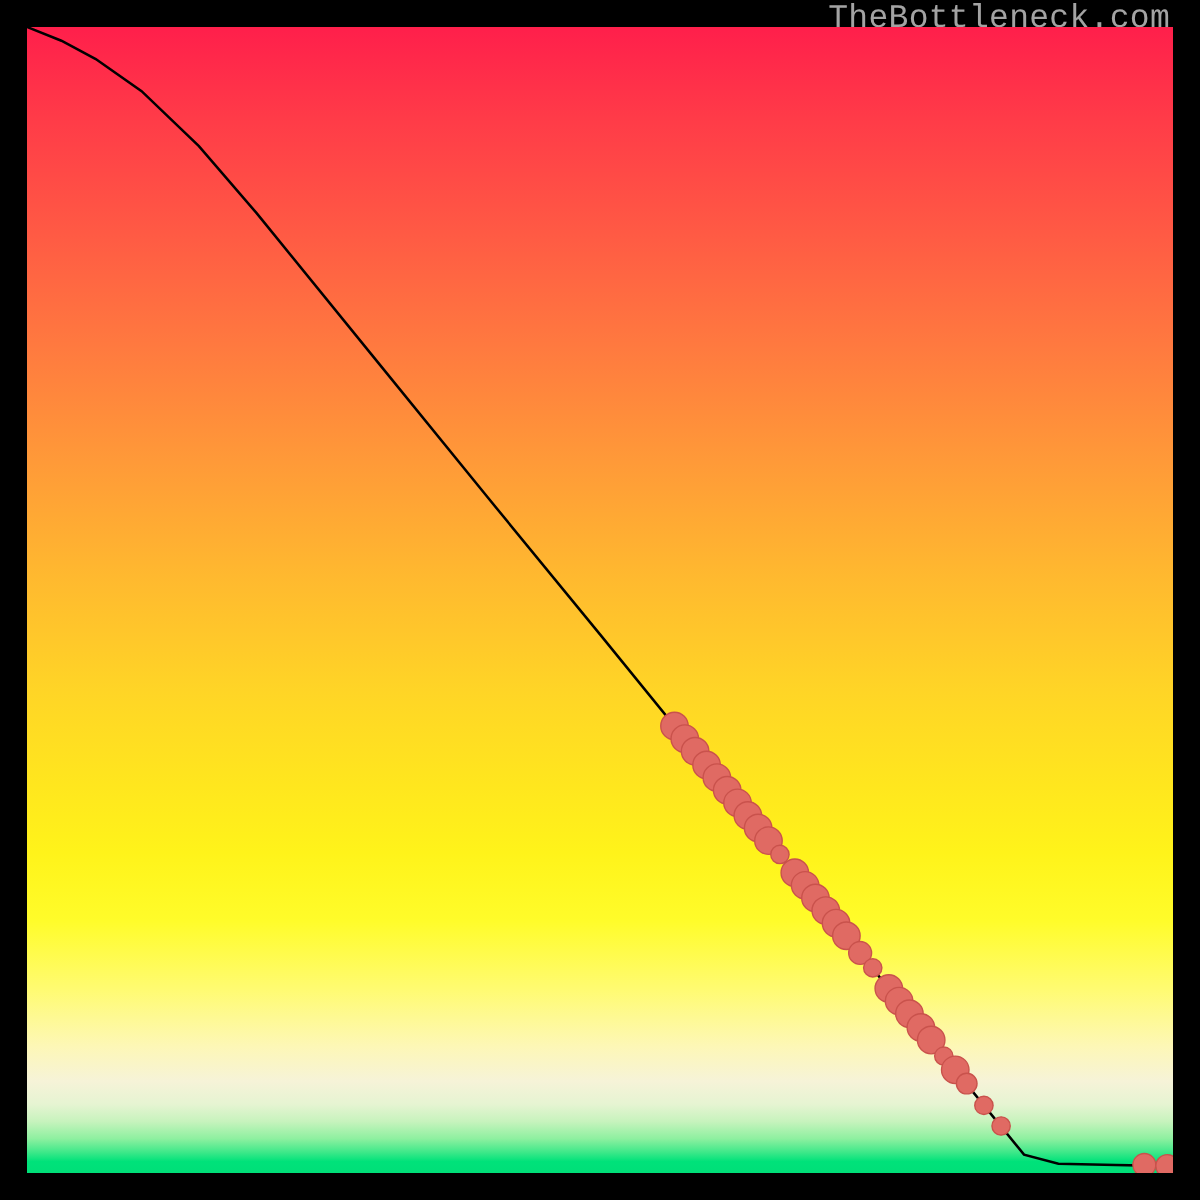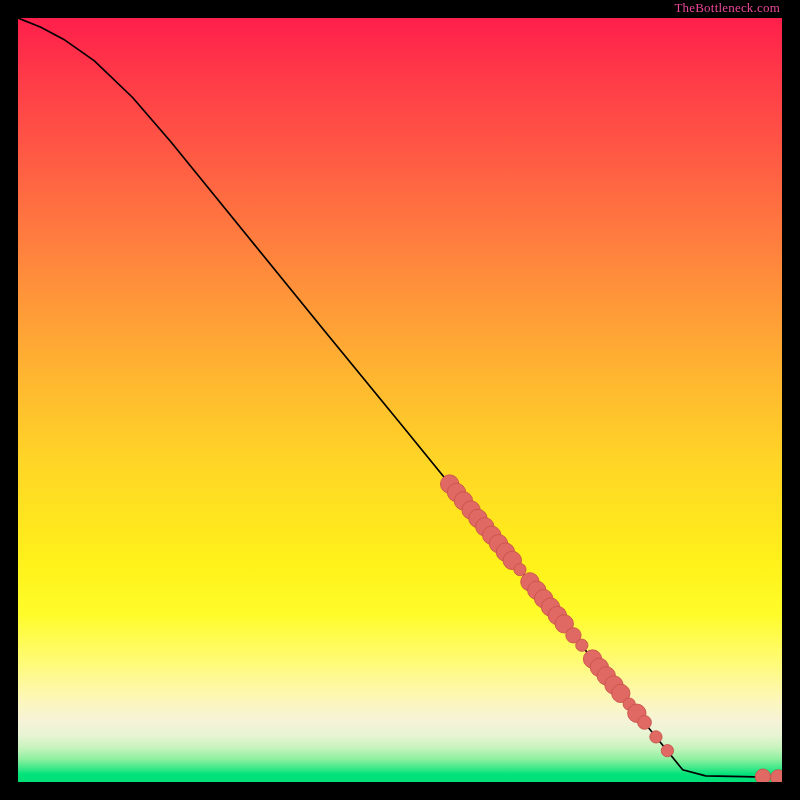--- a/index.html
+++ b/index.html
@@ -54,24 +54,24 @@
   svg.curve {
     position: absolute;
     inset: 0;
     width: 100%;
     height: 100%;
   }
   .watermark {
     position: absolute;
     top: 0;
     right: 20px;
-    font-family: Liberation Serif, serif;
-    font-size: 13px;
+    font-family: Liberation Mono, monospace;
+    font-size: 22px;
     font-weight: 400;
-    color: #ec4899;
+    color: #a3a3a3;
     letter-spacing: 0.2px;
     user-select: none;
   }
 </style>
 </head>
 <body>
 
 <div class="stage">
   <div class="watermark">TheBottleneck.com</div>
   <div class="plot">

